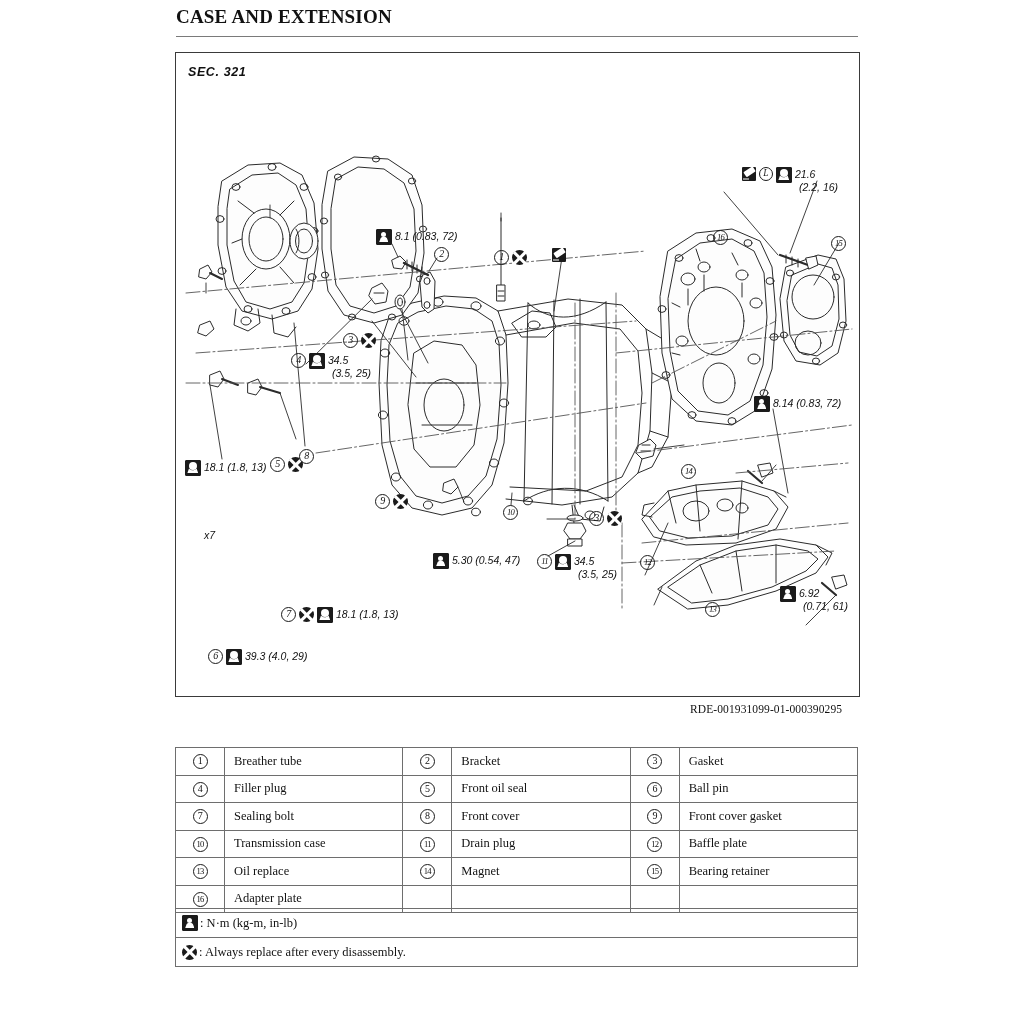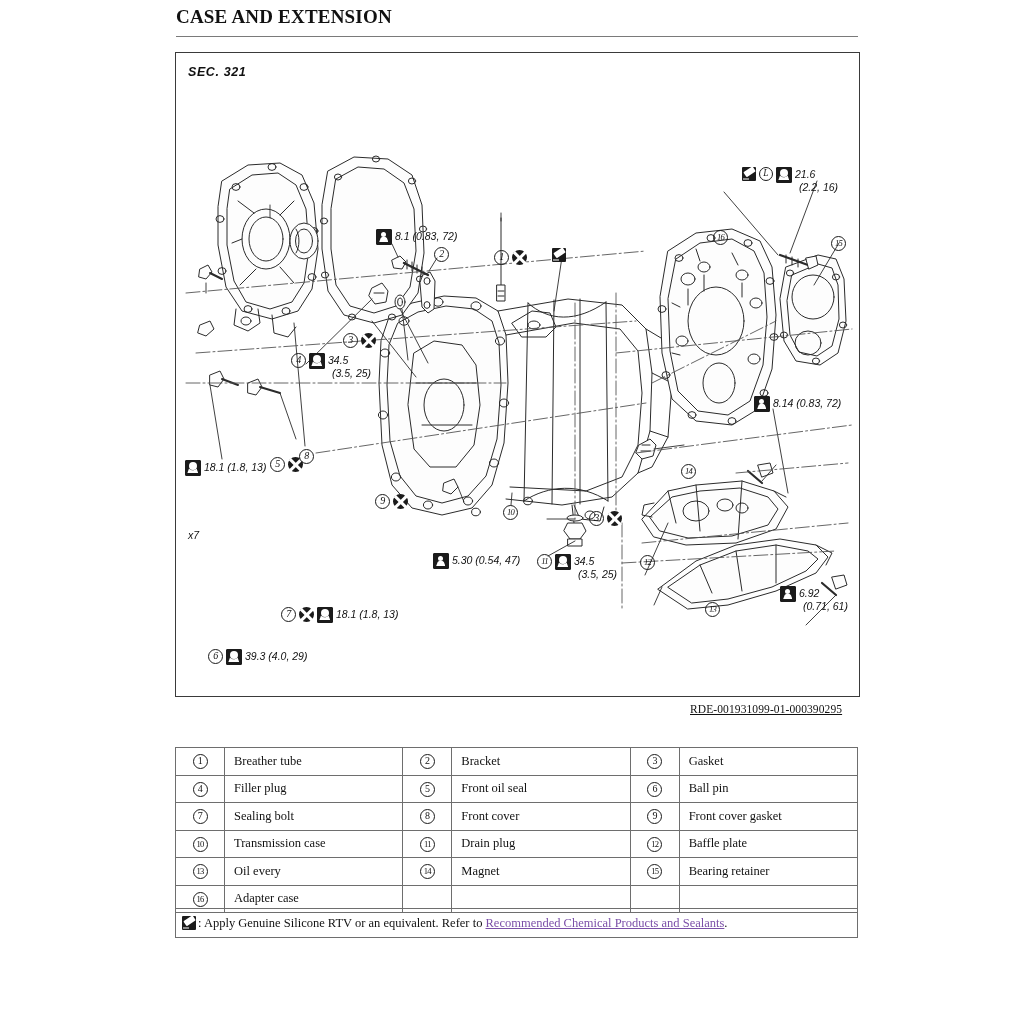--- a/index.html
+++ b/index.html
@@ -67,21 +67,20 @@
     color: #111;
   }
   .fig-id {
     position: absolute;
     left: 690px;
     top: 703px;
     font-family: "Liberation Serif", serif;
     font-size: 11.5px;
     color: #111;
     letter-spacing: 0.1px;
-    text-decoration: underline;
   }
 
   
   .callout {
     position: absolute;
     font-family: "Liberation Sans", sans-serif;
     font-size: 10.5px;
     color: #111;
     white-space: nowrap;
     line-height: 13px;
@@ -622,21 +621,21 @@
 
     <div class="callout" style="left:94px; top:404px;">
       <span class="num">5</span>
       <span class="ico ico-replace"></span>
     </div>
 
     <div class="callout" style="left:9px; top:407px;">
       <span class="ico ico-ftlb"></span>
       <span class="txt">18.1 (1.8, 13)</span>
     </div>
-    <div class="callout" style="left:12px; top:475px;">
+    <div class="callout" style="left:28px; top:475px;">
       <span class="txt">x7</span>
     </div>
 
     <div class="callout" style="left:505px; top:411px;">
       <span class="num two-digit">14</span>
     </div>
 
     <div class="callout" style="left:578px; top:343px;">
       <span class="ico ico-inlb"></span>
       <span class="txt">8.14 (0.83, 72)</span>
@@ -762,49 +761,57 @@
         <td class="labelcell">Drain plug</td>
         <td class="numcell">
           <span class="num two-digit">12</span>
         </td>
         <td class="labelcell">Baffle plate</td>
       </tr>
       <tr>
         <td class="numcell">
           <span class="num two-digit">13</span>
         </td>
-        <td class="labelcell">Oil every</td>
+        <td class="labelcell">Oil replace</td>
         <td class="numcell">
           <span class="num two-digit">14</span>
         </td>
         <td class="labelcell">Magnet</td>
         <td class="numcell">
           <span class="num two-digit">15</span>
         </td>
         <td class="labelcell">Bearing retainer</td>
       </tr>
       <tr>
         <td class="numcell">
           <span class="num two-digit">16</span>
         </td>
-        <td class="labelcell">Adapter case</td>
+        <td class="labelcell">Adapter plate</td>
         <td class="numcell"></td>
         <td class="labelcell"></td>
         <td class="numcell"></td>
         <td class="labelcell"></td>
       </tr>
     </tbody>
   </table>
 
   <table class="legend-table">
     <tbody>
       <tr>
         <td>
           <span class="legend-row-inner">
-            <span class="ico ico-rtv"></span>
-            <span class="ltext"><span>: Apply Genuine Silicone RTV or an equivalent. Refer to </span><a class="link">Recommended Chemical Products and Sealants</a><span>.</span></span>
+            <span class="ico ico-inlb"></span>
+            <span class="ltext">: N·m (kg-m, in-lb)</span>
+          </span>
+        </td>
+      </tr>
+      <tr>
+        <td>
+          <span class="legend-row-inner">
+            <span class="ico ico-replace"></span>
+            <span class="ltext">: Always replace after every disassembly.</span>
           </span>
         </td>
       </tr>
     </tbody>
   </table>
 
 </div>
 
 </body></html>

